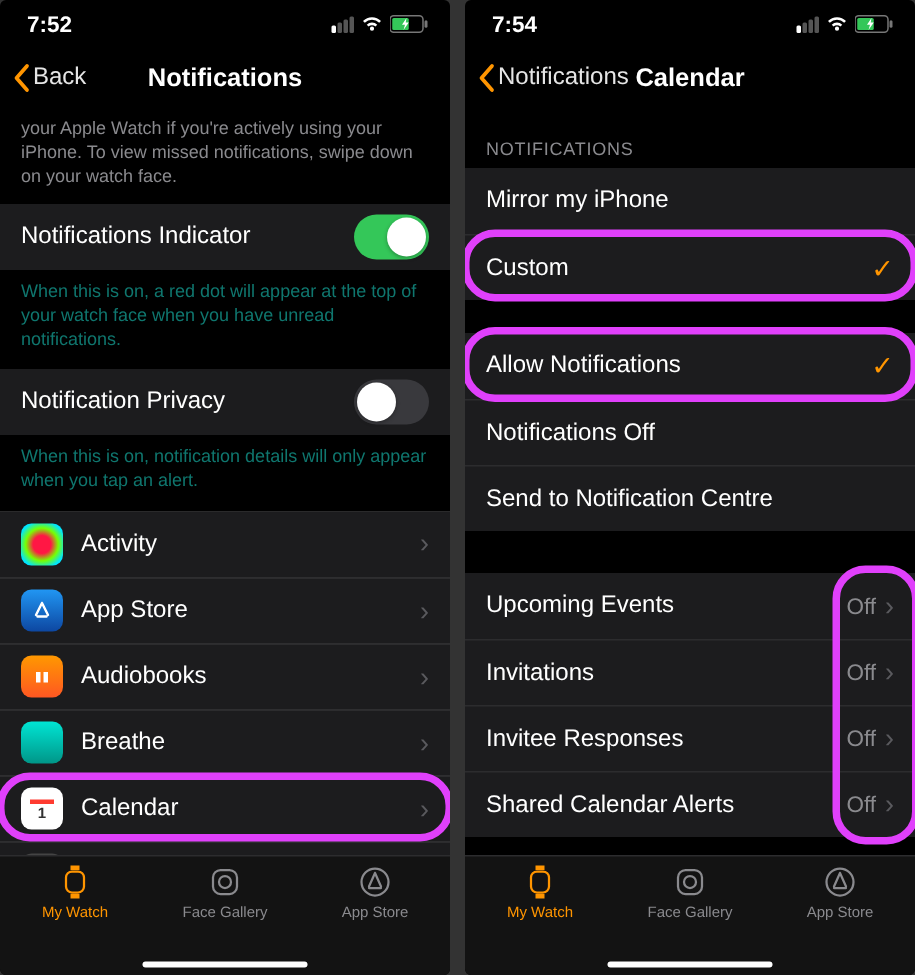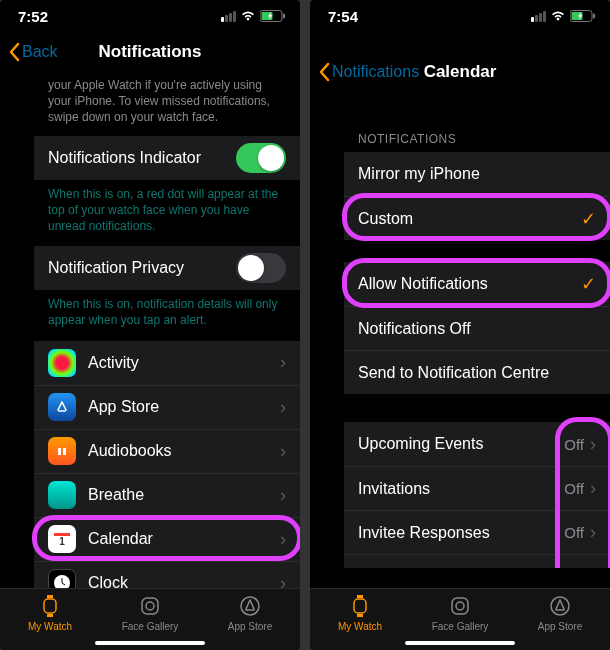--- a/index.html
+++ b/index.html
@@ -15,21 +15,21 @@
     width: 300px;
     height: 650px;
     background: #000;
     position: relative;
     display: flex;
     flex-direction: column;
     color: #fff;
     border-radius: 4px;
     overflow: hidden;
   }
-  .phone + .phone { margin-left: 10px; gap: 20px; }
+  .phone + .phone { margin-left: 10px; }
   
   .status {
     height: 32px;
     display: flex;
     align-items: center;
     justify-content: space-between;
     padding: 0 14px 0 18px;
     font-size: 15px;
     font-weight: 600;
   }
@@ -43,34 +43,34 @@
   .nav {
     height: 40px;
     display: flex;
     align-items: center;
     position: relative;
     padding: 0 8px;
   }
   .nav-back {
     display: flex;
     align-items: center;
-    color: #0369a1;
+    color: #e5e5e5;
     font-size: 16px;
     gap: 2px;
   }
   .nav-title {
     position: absolute;
     left: 0; right: 0;
     text-align: center;
     font-size: 17px;
     font-weight: 600;
     pointer-events: none;
   }
   
-  .scroll { flex: 1; overflow: hidden; padding-left: 34px; }
+  .scroll { flex: 1; overflow: hidden; }
   .header-text {
     font-size: 12px;
     color: #8a8a8e;
     padding: 5px 14px 10px;
     line-height: 1.35;
   }
   .sect-header {
     font-size: 12px;
     color: #8a8a8e;
     padding: 20px 14px 6px;
@@ -138,21 +138,21 @@
   
   .hl-box {
     position: absolute;
     border: 5px solid #e040fb;
     border-radius: 22px;
     pointer-events: none;
     z-index: 50;
   }
   
   .tabbar {
-    height: 62px;
+    height: 80px;
     border-top: 0.5px solid #2c2c2e;
     display: flex;
     background: rgba(20,20,20,0.95);
     align-items: flex-start;
     padding-top: 4px;
   }
   .tab {
     flex: 1;
     display: flex;
     flex-direction: column;

